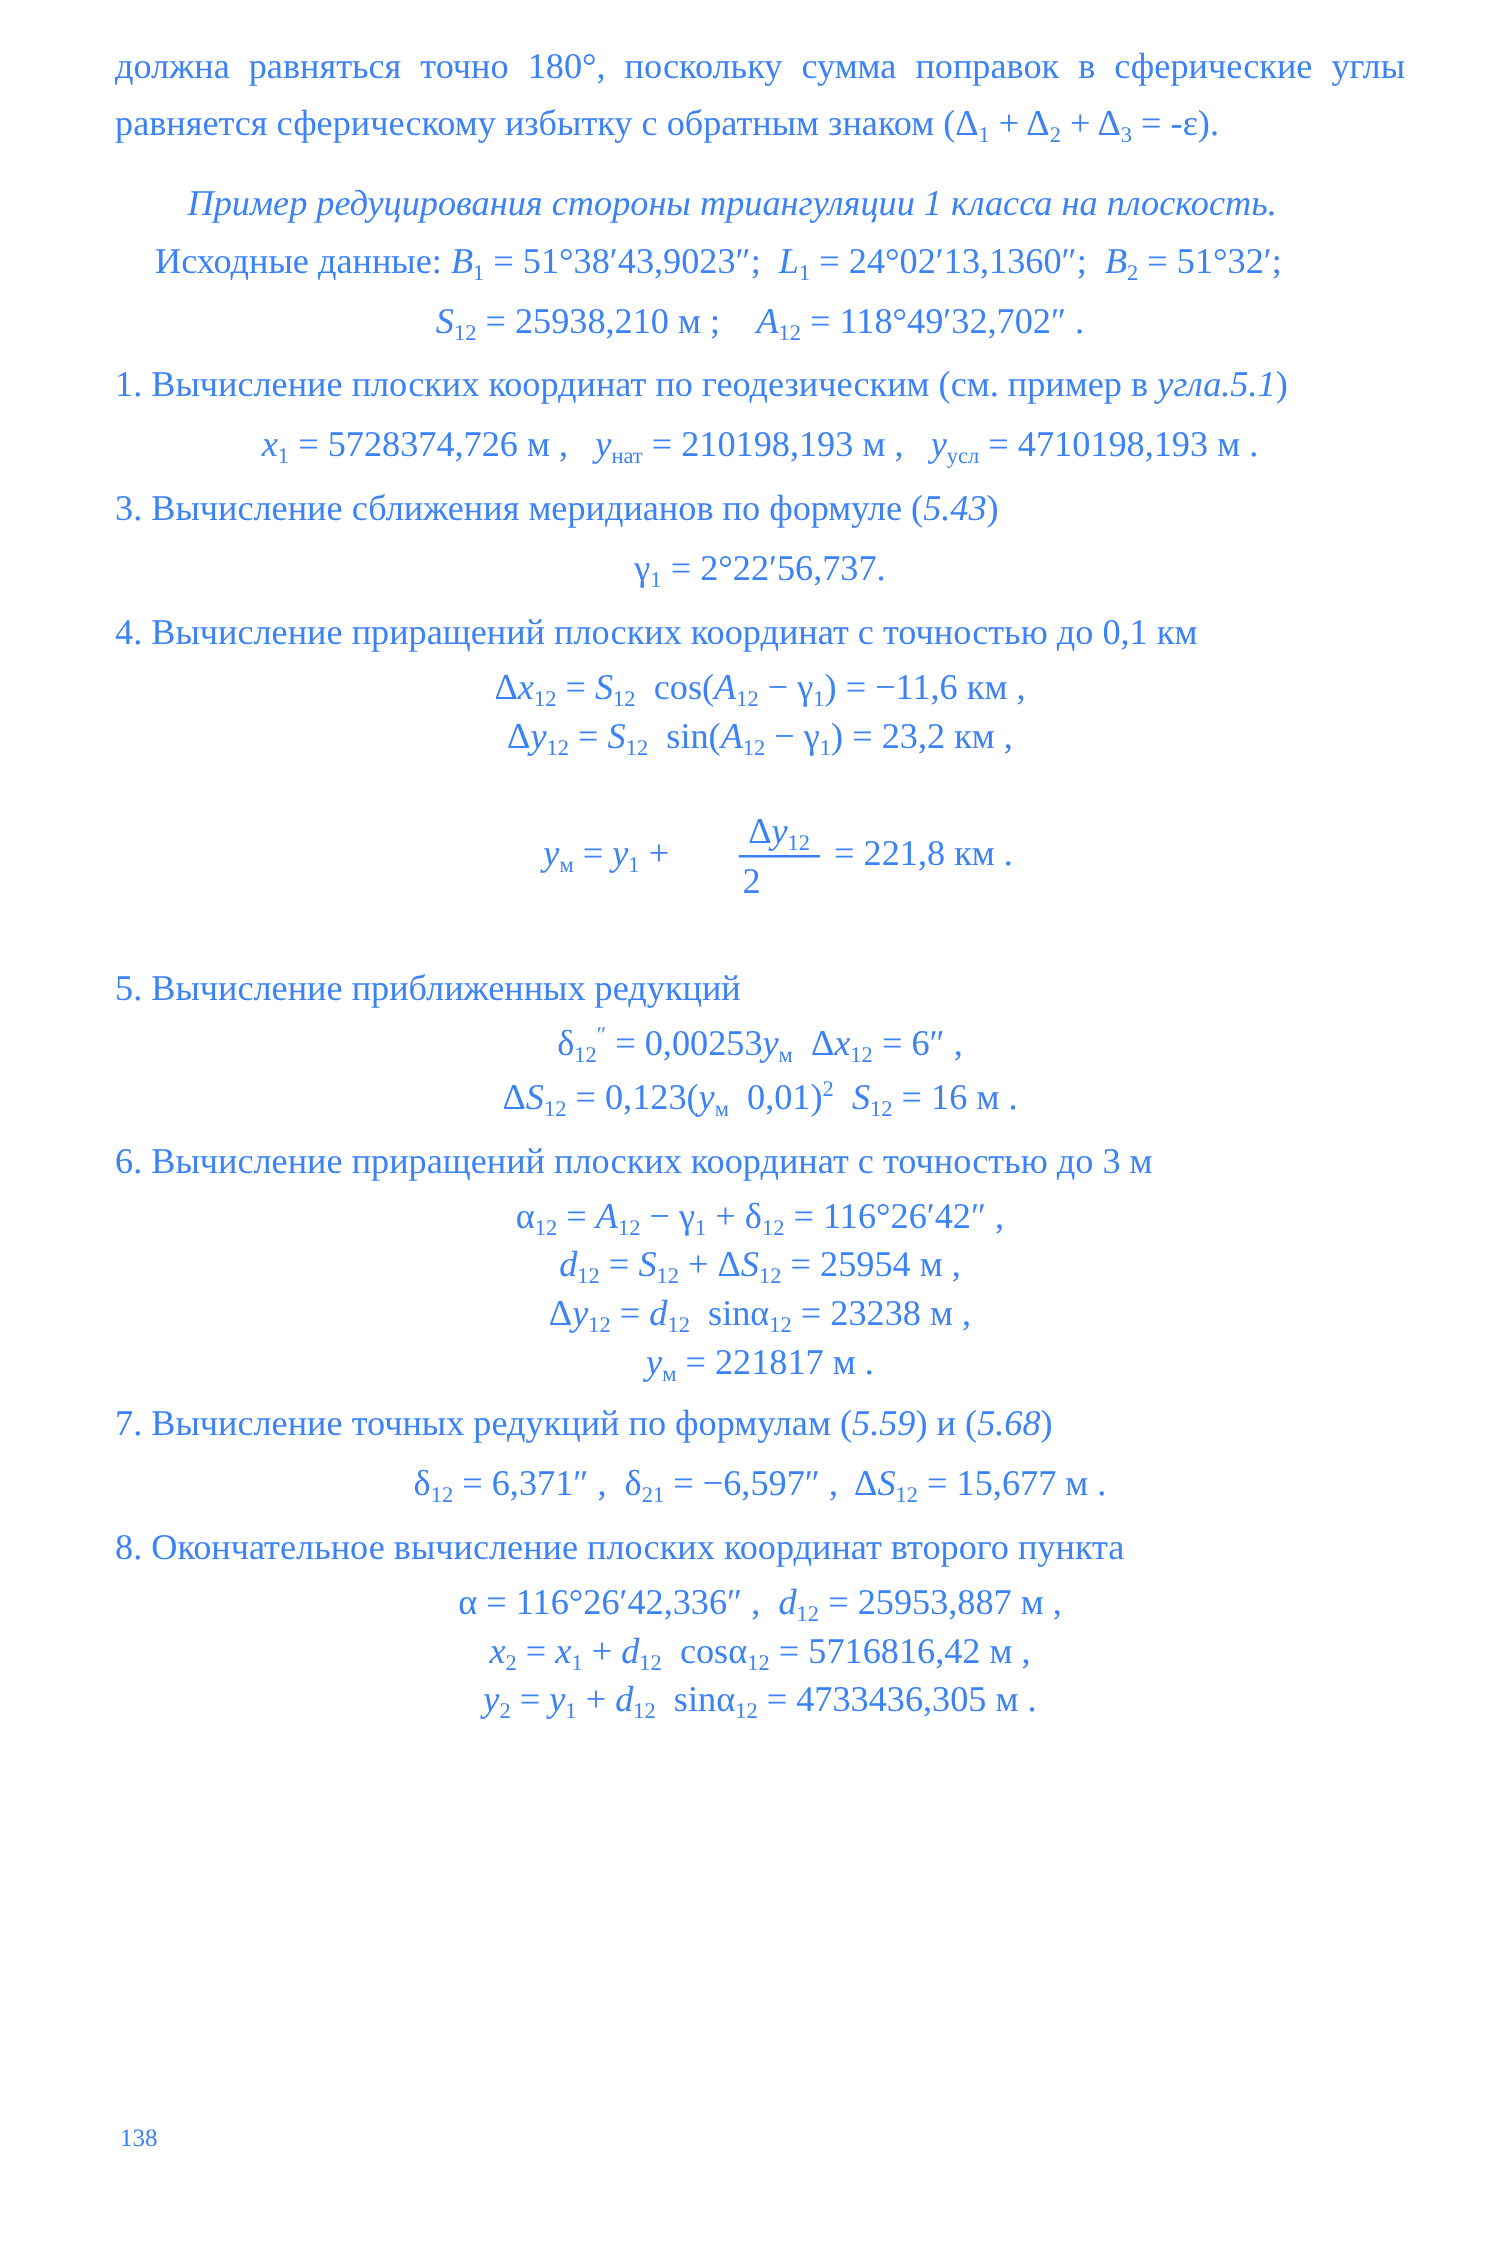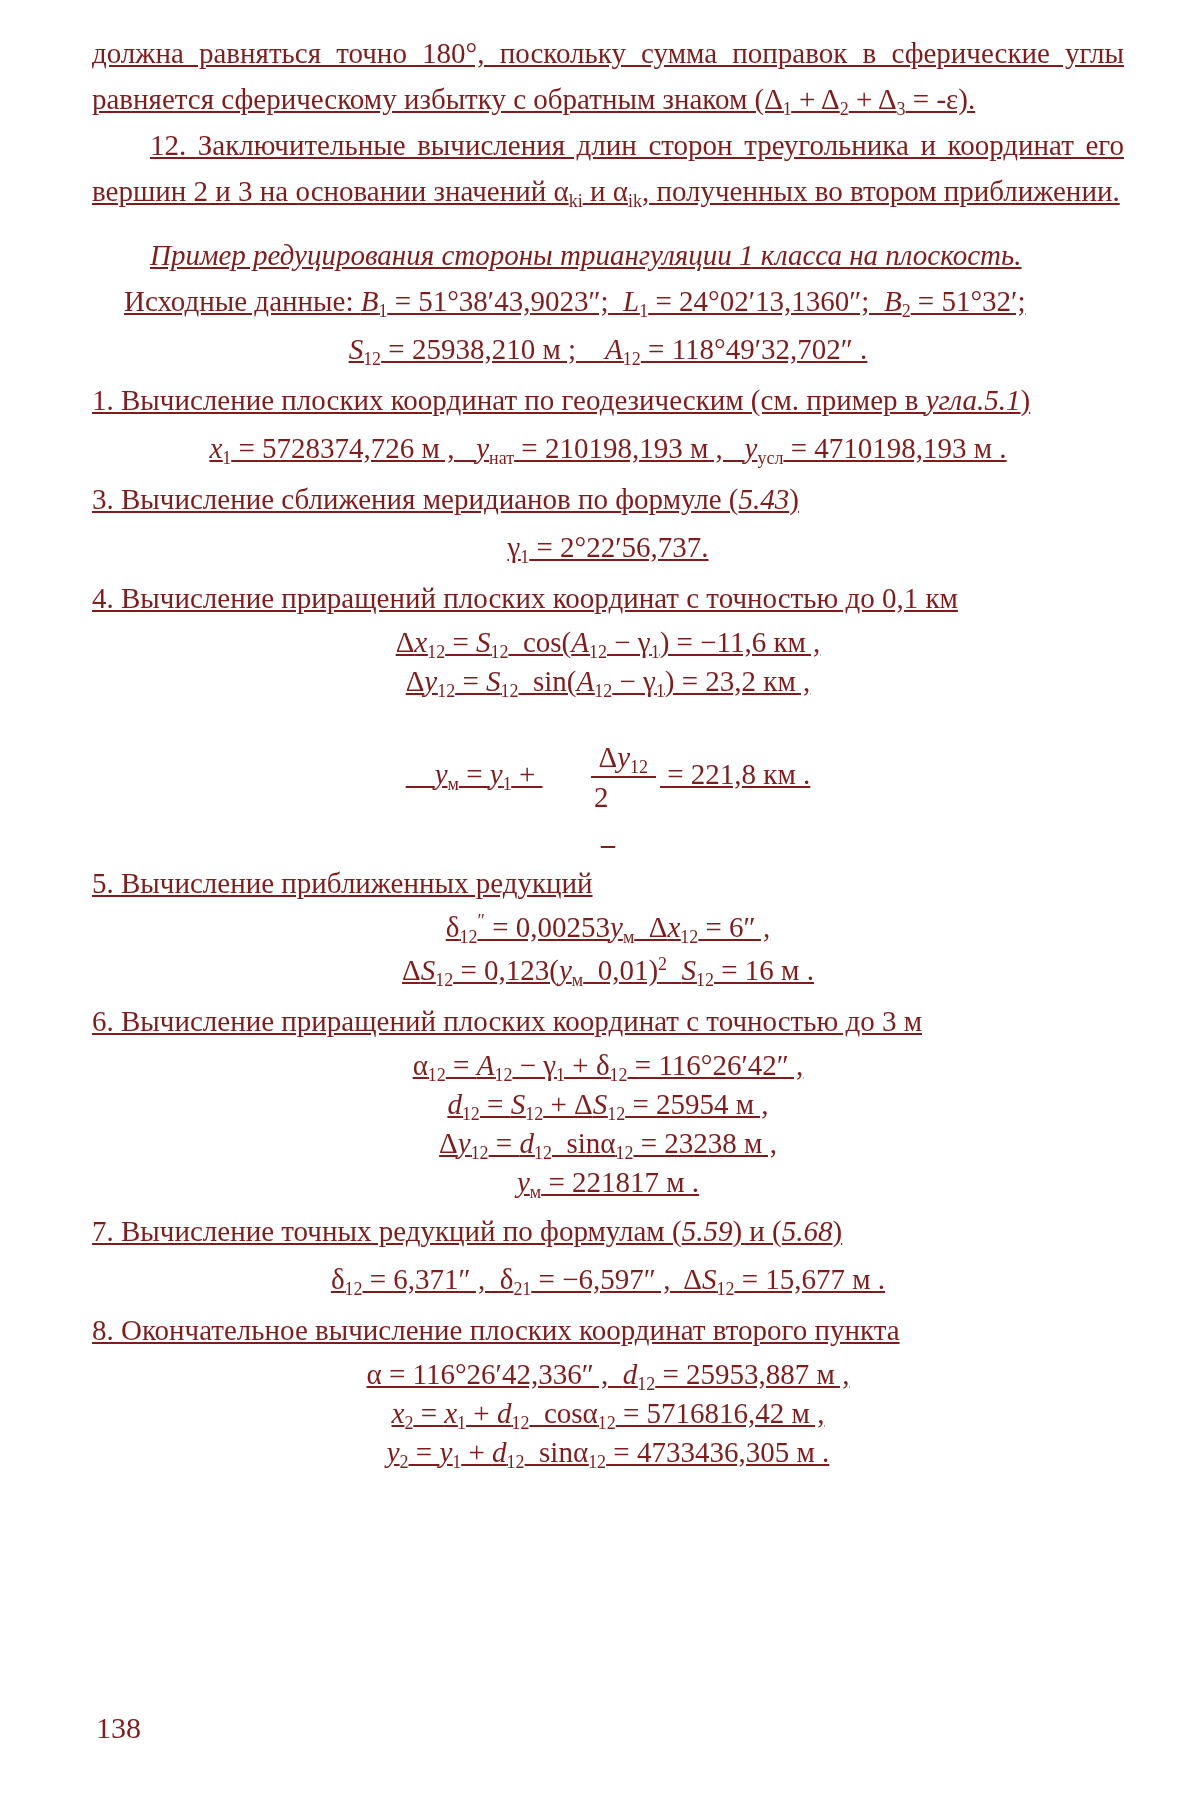--- a/index.html
+++ b/index.html
@@ -3,27 +3,26 @@
 <meta charset="utf-8">
 <style>
   * { margin: 0; padding: 0; box-sizing: border-box; }
   html, body { background: #ffffff; }
   .page {
     position: relative;
     width: 1200px;
     height: 1793px;
     margin: 0 auto;
     background: #ffffff;
-    color: #7f1d1d;
+    color: #3b82f6;
     font-family: "Liberation Serif", "DejaVu Serif", serif;
     font-size: 29px;
     line-height: 46px;
     padding: 30px 76px 0 92px;
     overflow: hidden;
-    text-decoration: underline;
   }
   p.body { text-align: justify; }
   p.ind { text-indent: 58px; }
   .example-heading {
     font-style: italic;
     text-indent: 58px;
     margin-top: 18px;
     text-align: justify;
   }
   .given-line { text-indent: 32px; white-space: pre-wrap; }
@@ -45,33 +44,32 @@
     vertical-align: middle;
     text-align: center;
     line-height: 34px;
     margin: 2px 4px;
   }
   .frac .num { display: block; border-bottom: 2px solid currentColor; padding: 0 8px 2px; margin-left: 44px; }
   .frac .den { display: block; padding-top: 2px; }
   .page-number {
     position: absolute;
     left: 96px;
-    bottom: 42px;
-    font-size: 30px;
+    bottom: 59px;
+    font-size: 20px;
   }
 </style>
 </head>
 <body>
 
 <div class="page">
 
   <p class="body">должна равняться точно 180°, поскольку сумма поправок в сферические углы равняется сферическому избытку с обратным знаком (Δ<sub>1</sub> + Δ<sub>2</sub> + Δ<sub>3</sub> = -ε).</p>
 
 
-  <p class="body ind">12. Заключительные вычисления длин сторон треугольника и координат его вершин 2 и 3 на основании значений α<sub>ki</sub> и α<sub>ik</sub>, полученных во втором приближении.</p>
 
   <p class="example-heading">Пример редуцирования стороны триангуляции 1 класса на плоскость.</p>
 
   <p class="given-line">Исходные данные: <i>B</i><sub>1</sub> = 51°38′43,9023″;  <i>L</i><sub>1</sub> = 24°02′13,1360″;  <i>B</i><sub>2</sub> = 51°32′;</p>
 
   <div class="formula roomy"><i>S</i><sub>12</sub> = 25938,210 м ;    <i>A</i><sub>12</sub> = 118°49′32,702″ .</div>
 
   <p class="step-label">1. Вычисление плоских координат по геодезическим (см. пример в <i>угла.5.1</i>)</p>
   <div class="formula roomy"><i>x</i><sub>1</sub> = 5728374,726 м ,   <i>y</i><sub>нат</sub> = 210198,193 м ,   <i>y</i><sub>усл</sub> = 4710198,193 м .</div>
 

